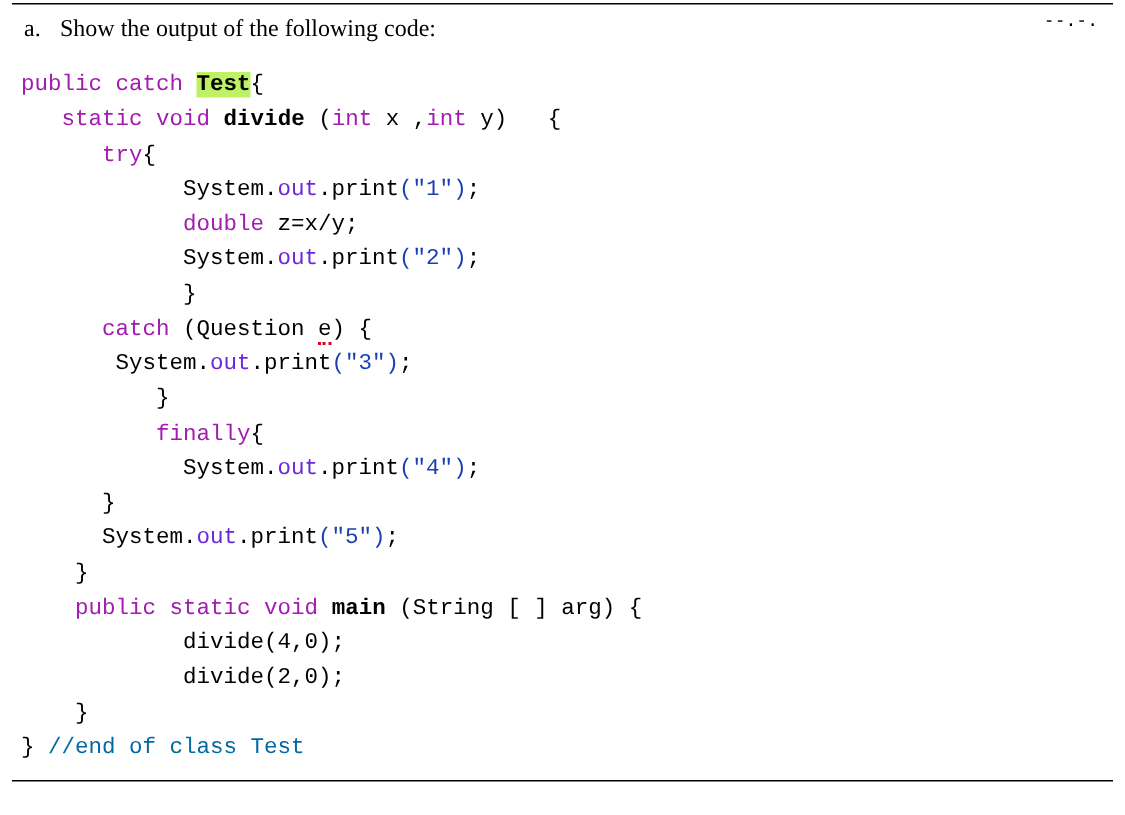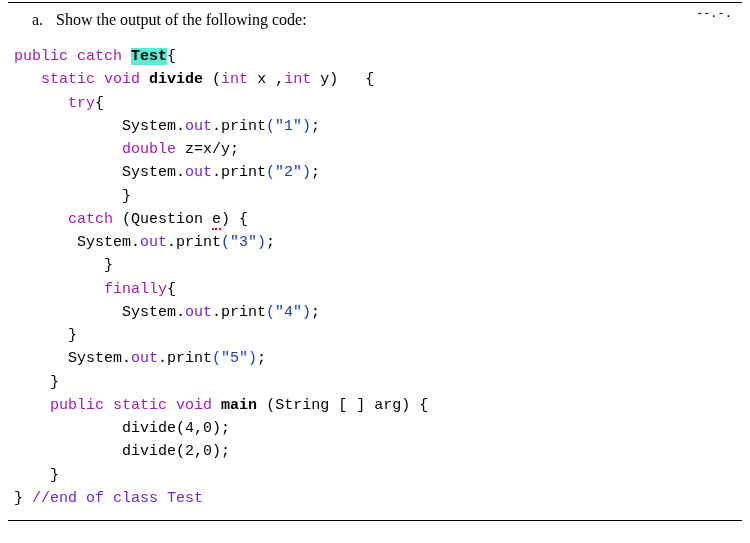--- a/index.html
+++ b/index.html
@@ -30,40 +30,40 @@
   }
   .frame {
     border: 1px solid #000;
     border-left: none;
     border-right: none;
     padding: 8px 6px 10px 6px;
     font-family: "Times New Roman", Times, serif;
   }
   .sub-item {
     font-size: 16px;
-    margin: 0 0 16px 18px;
+    margin: 0 0 16px 2px;
   }
   .sub-item .letter {
     display: inline-block;
     width: 20px;
   }
   .code {
     font-family: "Courier New", Courier, monospace;
     font-size: 15px;
     line-height: 1.55;
     white-space: pre;
     color: #000;
   }
   .kw { color: #a21caf; }
   .cn { font-weight: bold; }
   .out { color: #6d28d9; }
   .str { color: #1a3fb0; }
-  .com { color: #6d28d9; }
+  .com { color: #0369a1; }
   .err { border-bottom: 2px dotted #d02; }
-  .hl { background: #5eead4; }
+  .hl { background: #bef264; }
 </style>
 </head>
 <body>
 
 <div class="page">
   <span class="top-right-mark">--.-.</span>
 
   <div class="frame">
     <div class="sub-item">
       <span class="letter">a.</span>

